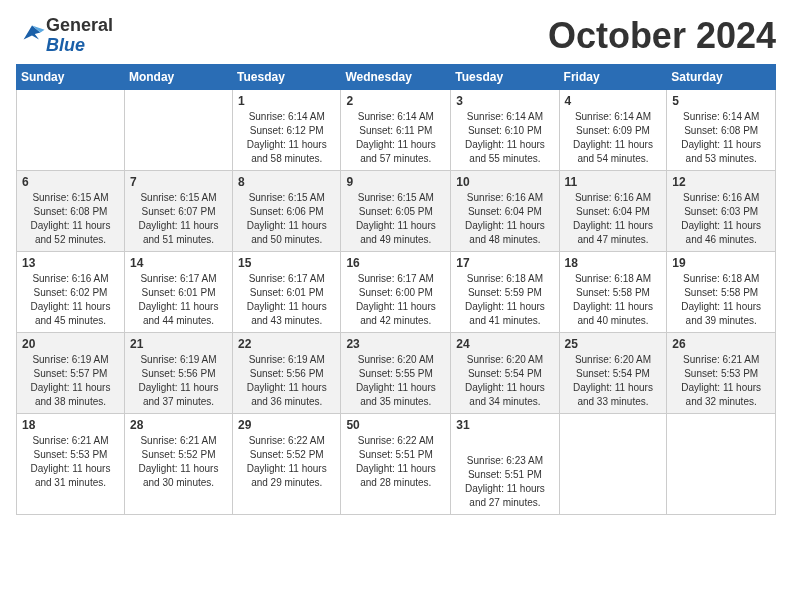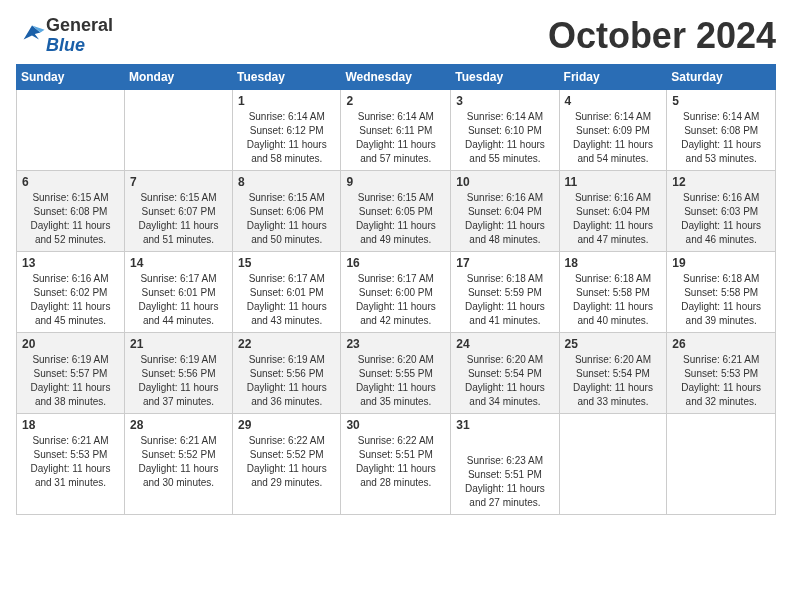--- a/index.html
+++ b/index.html
@@ -306,21 +306,21 @@
 Sunset: 5:52 PM
 Daylight: 11 hours and 30 minutes.</div>
         </td>
         <td>
           <span class="day-num">29</span>
           <div class="day-info" style="white-space: pre-line;">Sunrise: 6:22 AM
 Sunset: 5:52 PM
 Daylight: 11 hours and 29 minutes.</div>
         </td>
         <td>
-          <span class="day-num">30</span>
+          <span class="day-num">50</span>
           <div class="day-info" style="white-space: pre-line;">Sunrise: 6:22 AM
 Sunset: 5:51 PM
 Daylight: 11 hours and 28 minutes.</div>
         </td>
         <td>
           <span class="day-num">31</span>
           <div class="day-info" style="white-space: pre-line; margin-top: 22px;">Sunrise: 6:23 AM
 Sunset: 5:51 PM
 Daylight: 11 hours and 27 minutes.</div>
         </td>

